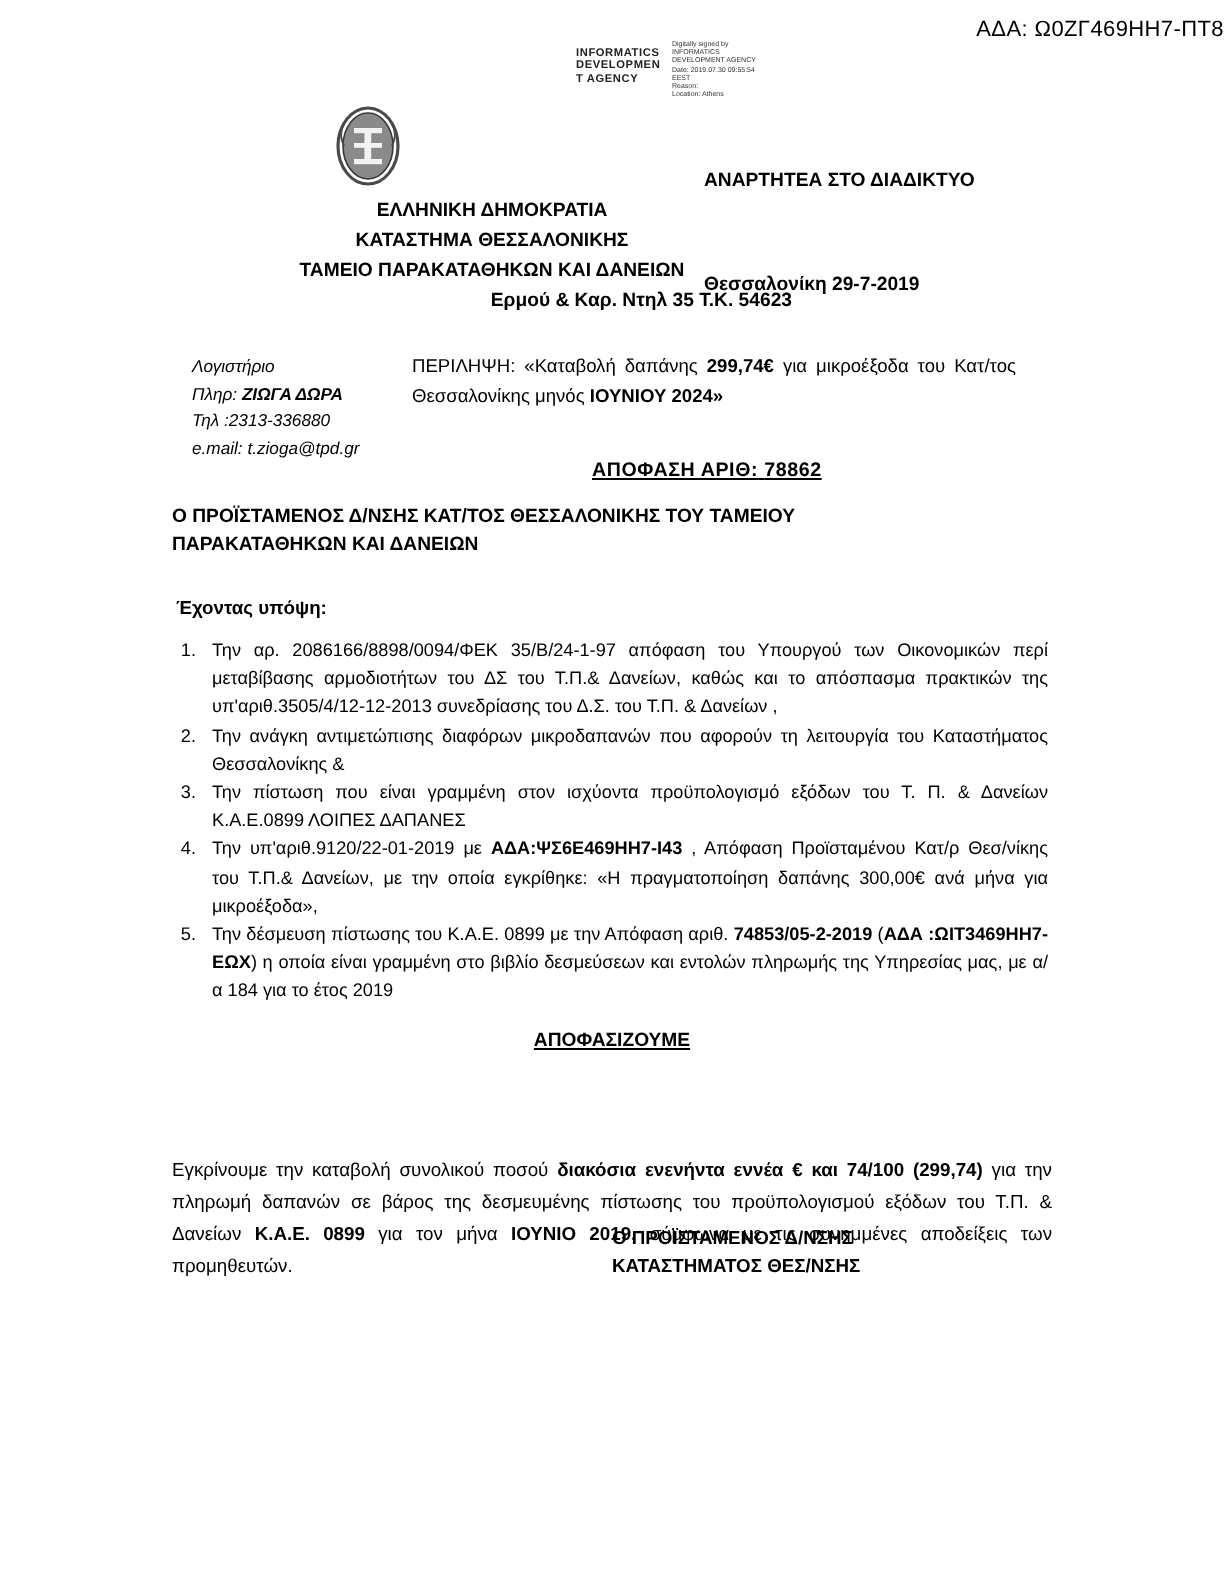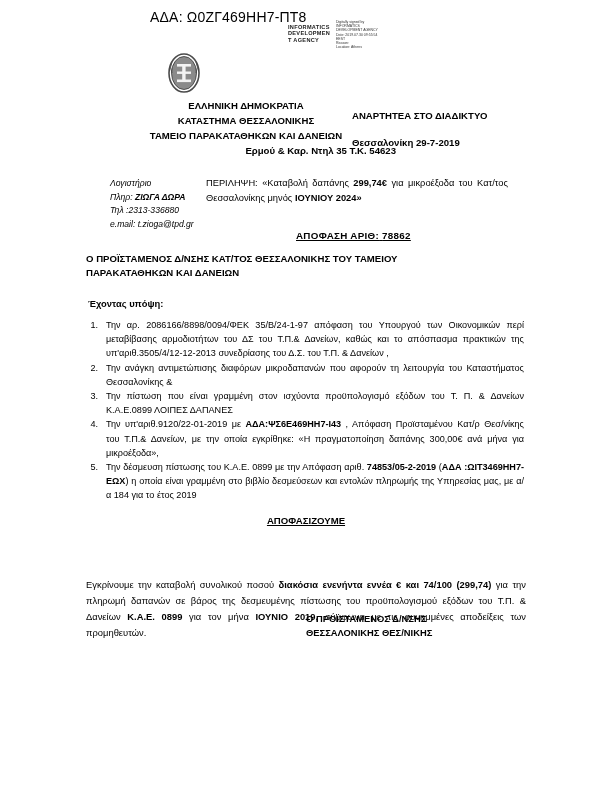--- a/index.html
+++ b/index.html
@@ -22,22 +22,22 @@
     box-sizing: border-box;
     padding: 0;
   }
 
   
   .ada-top {
     position: absolute;
     top: 9px;
     left: 0;
     width: 612px;
-    text-align: left;
-    font-size: 14px;
+    text-align: right;
+    font-size: 11px;
     letter-spacing: 0.2px;
   }
   .ada-top-inner {
     display: inline-block;
     margin-left: 150px;
   }
 
   
   .idika {
     position: absolute;
@@ -82,21 +82,21 @@
     line-height: 15px;
     font-weight: bold;
   }
   .hdr .line-left {
     text-align: right;
     padding-left: 10px;
     font-weight: bold;
   }
   .anartitea {
     position: absolute;
-    top: 108px;
+    top: 83px;
     left: 352px;
     font-size: 9.6px;
     font-weight: bold;
     line-height: 15px;
   }
   .thess-date {
     position: absolute;
     top: 137px;
     left: 352px;
     font-size: 9.6px;
@@ -104,21 +104,20 @@
   }
 
   
   .contact {
     position: absolute;
     top: 177px;
     left: 96px;
     font-size: 8.6px;
     line-height: 13.5px;
     font-style: italic;
-    margin-left: 14px;
   }
   .contact .nm { font-weight: bold; font-style: italic; }
 
   
   .perilipsi {
     position: absolute;
     top: 176px;
     left: 206px;
     width: 302px;
     font-size: 9.3px;
@@ -330,16 +329,16 @@
   </div>
 
   <div class="apofasizoume">ΑΠΟΦΑΣΙΖΟΥΜΕ</div>
 
   <div class="body-par">
     <span>Εγκρίνουμε την καταβολή συνολικού ποσού </span><b>διακόσια ενενήντα εννέα  €  και 74/100 (299,74)</b><span> για  την  πληρωμή  δαπανών  σε  βάρος  της  δεσμευμένης πίστωσης  του  προϋπολογισμού  εξόδων  του  Τ.Π.  &amp;  Δανείων  </span><b>Κ.Α.Ε. 0899</b><span>  για τον  μήνα  </span><b>ΙΟΥΝΙΟ 2019,</b><span>  σύμφωνα  με  τις  συνημμένες  αποδείξεις  των προμηθευτών.</span>
   </div>
 
   <div class="sign">
     <div>Ο ΠΡΟΪΣΤΑΜΕΝΟΣ Δ/ΝΣΗΣ</div>
-    <div>ΘΕΣΣΑΛΟΝΙΚΗΣ ΘΕΣ/ΝΙΚΗΣ</div>
+    <div>ΚΑΤΑΣΤΗΜΑΤΟΣ ΘΕΣ/ΝΣΗΣ</div>
   </div>
 
 </div>
 
 </body></html>

